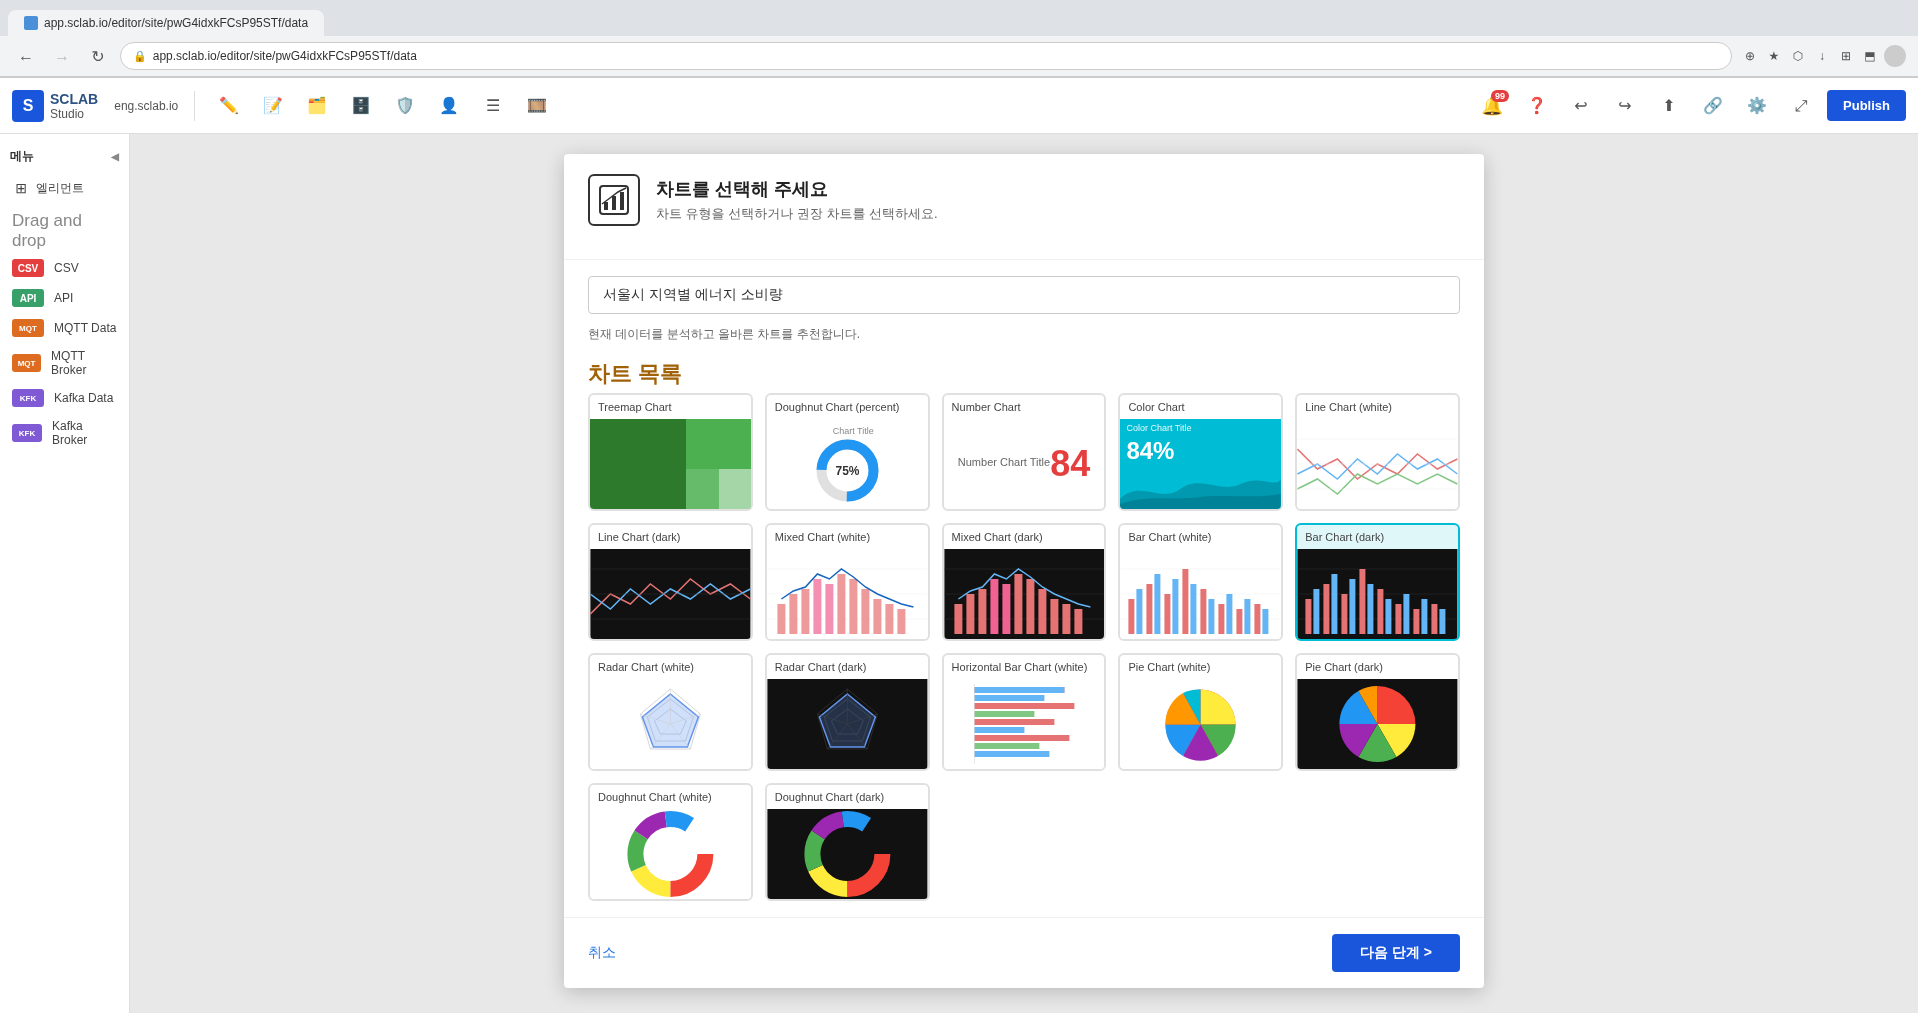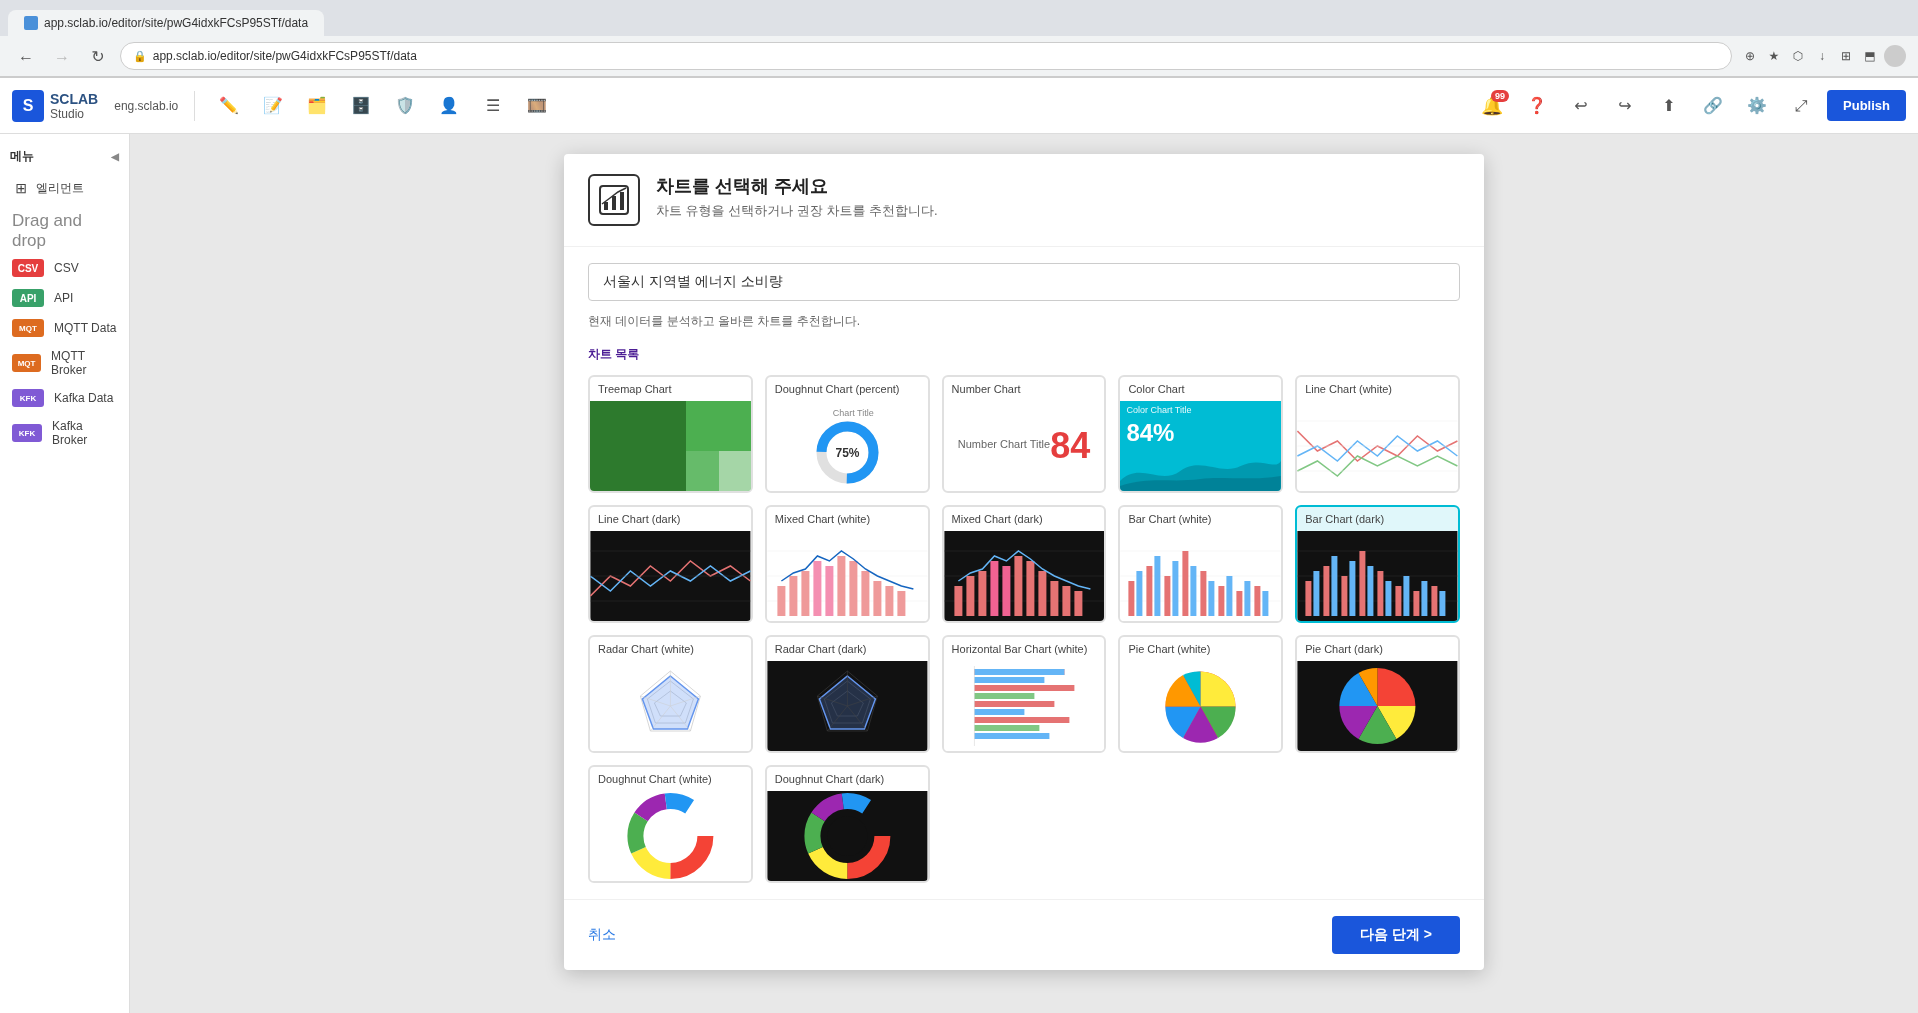--- a/index.html
+++ b/index.html
@@ -174,22 +174,22 @@
     .modal {
       background: white;
       border-radius: 4px;
       width: 920px;
       min-height: 700px;
       box-shadow: 0 4px 20px rgba(0,0,0,0.2);
       display: flex;
       flex-direction: column;
     }
     .modal-header {
-      display: flex; gap: 16px;
-      padding: 20px 24px 20px;
+      display: flex; align-items: center; gap: 16px;
+      padding: 20px 24px 33px;
       border-bottom: 1px solid #f0f0f0;
     }
     .modal-icon {
       width: 52px; height: 52px;
       border: 2px solid #333; border-radius: 6px;
       display: flex; align-items: center; justify-content: center;
       font-size: 22px;
     }
     .modal-title-block { }
     .modal-title {
@@ -208,21 +208,21 @@
     .search-box {
       width: 100%; border: 1px solid #ccc; border-radius: 4px;
       padding: 10px 14px; font-size: 14px; color: #333;
       margin-bottom: 12px;
       outline: none;
     }
     .recommend-text {
       font-size: 12px; color: #666; margin-bottom: 16px;
     }
     .section-title {
-      font-size: 12px; font-weight: bold; color: #4c1d95; margin-bottom: 12px;
+      font-size: 22px; font-weight: bold; color: #a16207; margin-bottom: 4px;
     }
 
     
     .chart-grid {
       display: grid;
       grid-template-columns: repeat(5, 1fr);
       gap: 12px;
     }
     .chart-item {
       border: 2px solid #e0e0e0;
@@ -383,21 +383,21 @@
           <svg width="32" height="32" viewBox="0 0 32 32" fill="none">
             <rect x="2" y="2" width="28" height="28" rx="3" stroke="#333" stroke-width="2" fill="none"></rect>
             <rect x="6" y="18" width="4" height="8" fill="#333"></rect>
             <rect x="14" y="12" width="4" height="14" fill="#333"></rect>
             <rect x="22" y="8" width="4" height="18" fill="#333"></rect>
             <polyline points="4,20 12,14 20,8 28,4" stroke="#333" stroke-width="1.5" fill="none"></polyline>
           </svg>
         </div>
         <div class="modal-title-block">
           <div class="modal-title">차트를 선택해 주세요</div>
-          <div class="modal-subtitle">차트 유형을 선택하거나 권장 차트를 추천합니다.</div>
+          <div class="modal-subtitle">차트 유형을 선택하거나 권장 차트를 선택하세요.</div>
         </div>
       </div>
 
       <div class="modal-body">
         <input class="search-box" type="text" value="서울시 지역별 에너지 소비량" placeholder="서울시 지역별 에너지 소비량" style="">
         <div class="recommend-text">현재 데이터를 분석하고 올바른 차트를 추천합니다.</div>
         <div class="section-title">차트 목록</div>
 
         <div class="chart-grid">
 

